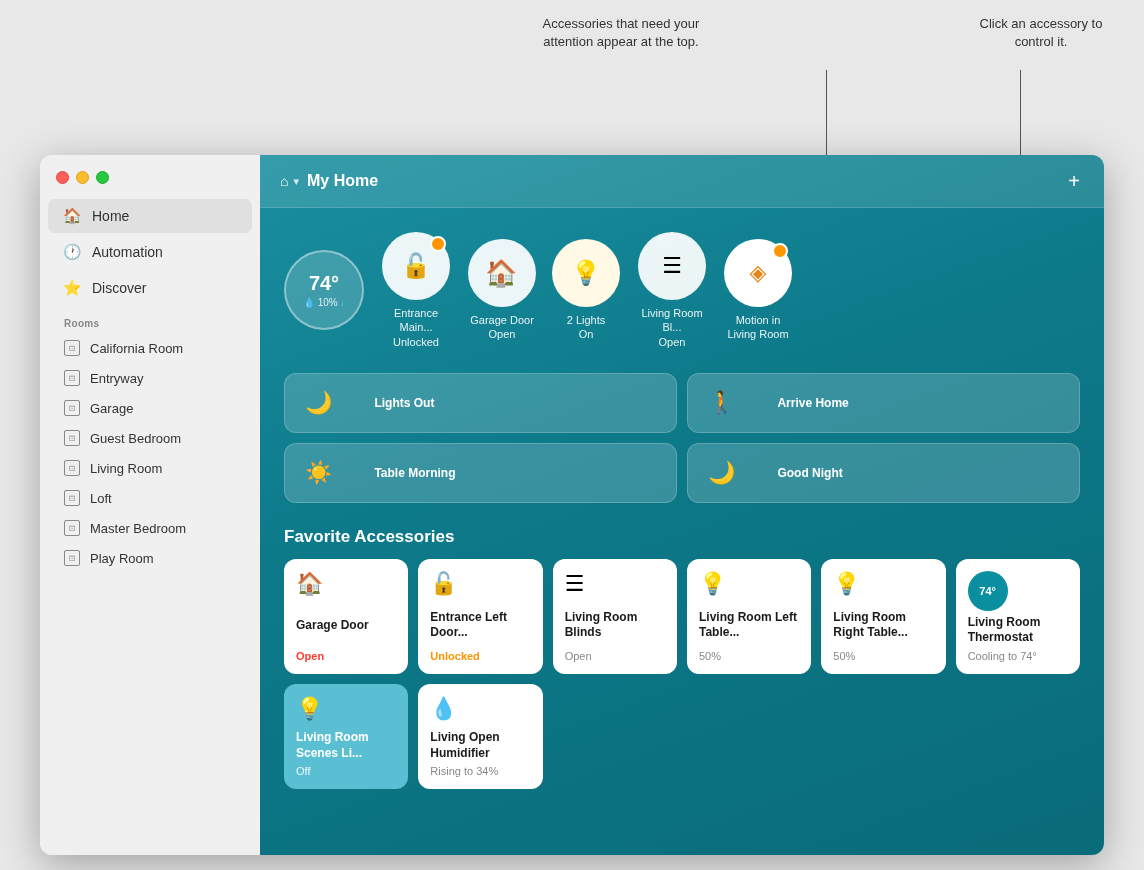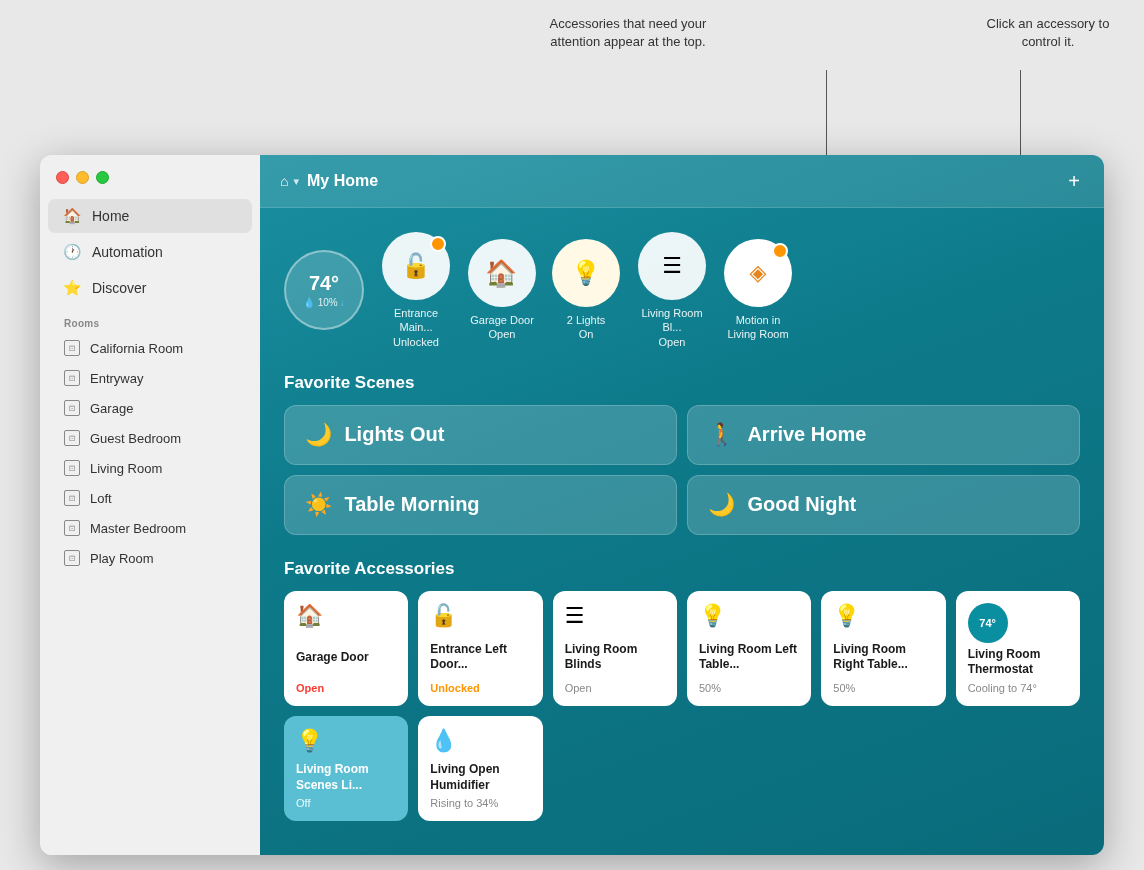--- a/index.html
+++ b/index.html
@@ -14,21 +14,21 @@
 
     
     .callout-area {
       position: absolute;
       top: 0;
       left: 0;
       width: 1144px;
       height: 155px;
       display: flex;
       justify-content: flex-end;
-      padding-right: 16px;
+      padding-right: 23px;
       padding-top: 10px;
       gap: 60px;
     }
     .callout-text {
       font-size: 13px;
       color: #333;
       text-align: center;
       max-width: 160px;
       line-height: 1.4;
     }
@@ -281,23 +281,24 @@
       display: flex;
       align-items: center;
       gap: 12px;
       cursor: pointer;
       border: 1px solid rgba(255,255,255,0.2);
     }
     .scene-icon {
       font-size: 22px;
     }
     .scene-label {
-      font-size: 20px;
+      font-size: 12px;
       font-weight: 600;
       color: white;
+      margin-left: 30px;
     }
 
     
     .accessories-grid {
       display: grid;
       grid-template-columns: repeat(6, 1fr);
       gap: 10px;
       margin-bottom: 10px;
     }
     .accessories-grid-2 {
@@ -483,21 +484,20 @@
         </div>
 
         <div class="status-item">
           <div class="status-circle alert-dot" style="background:#fff;">
             <span style="font-size:22px; color:#e8851a;">◈</span>
           </div>
           <span class="status-label">Motion in<br>Living Room</span>
         </div>
       </div>
 
-      <div class="section-title">Favorite Scenes</div>
       <div class="scenes-grid">
         <div class="scene-card">
           <span class="scene-icon">🌙</span>
           <span class="scene-label">Lights Out</span>
         </div>
         <div class="scene-card">
           <span class="scene-icon">🚶</span>
           <span class="scene-label">Arrive Home</span>
         </div>
         <div class="scene-card">

